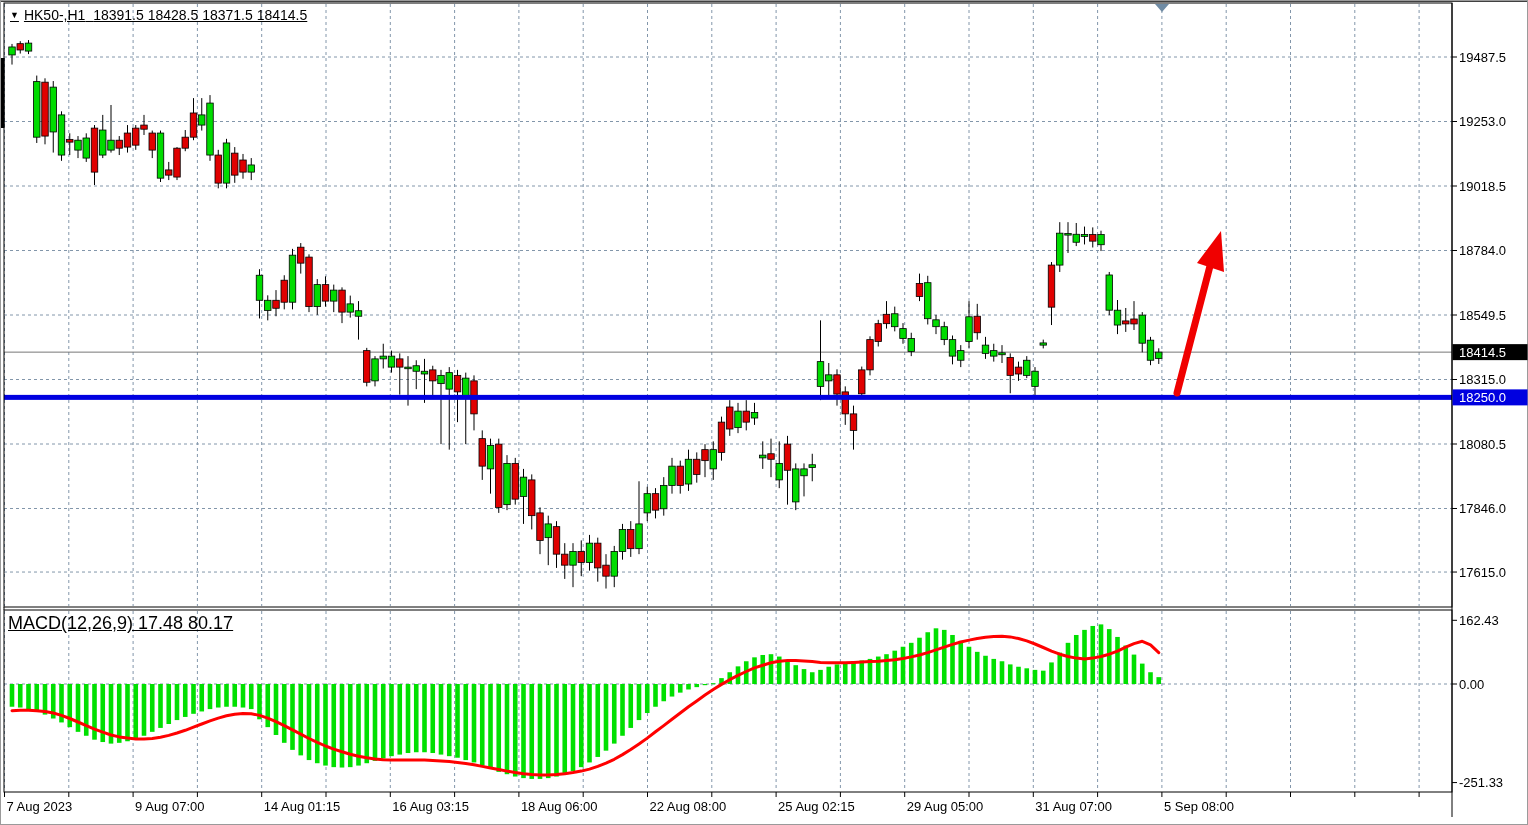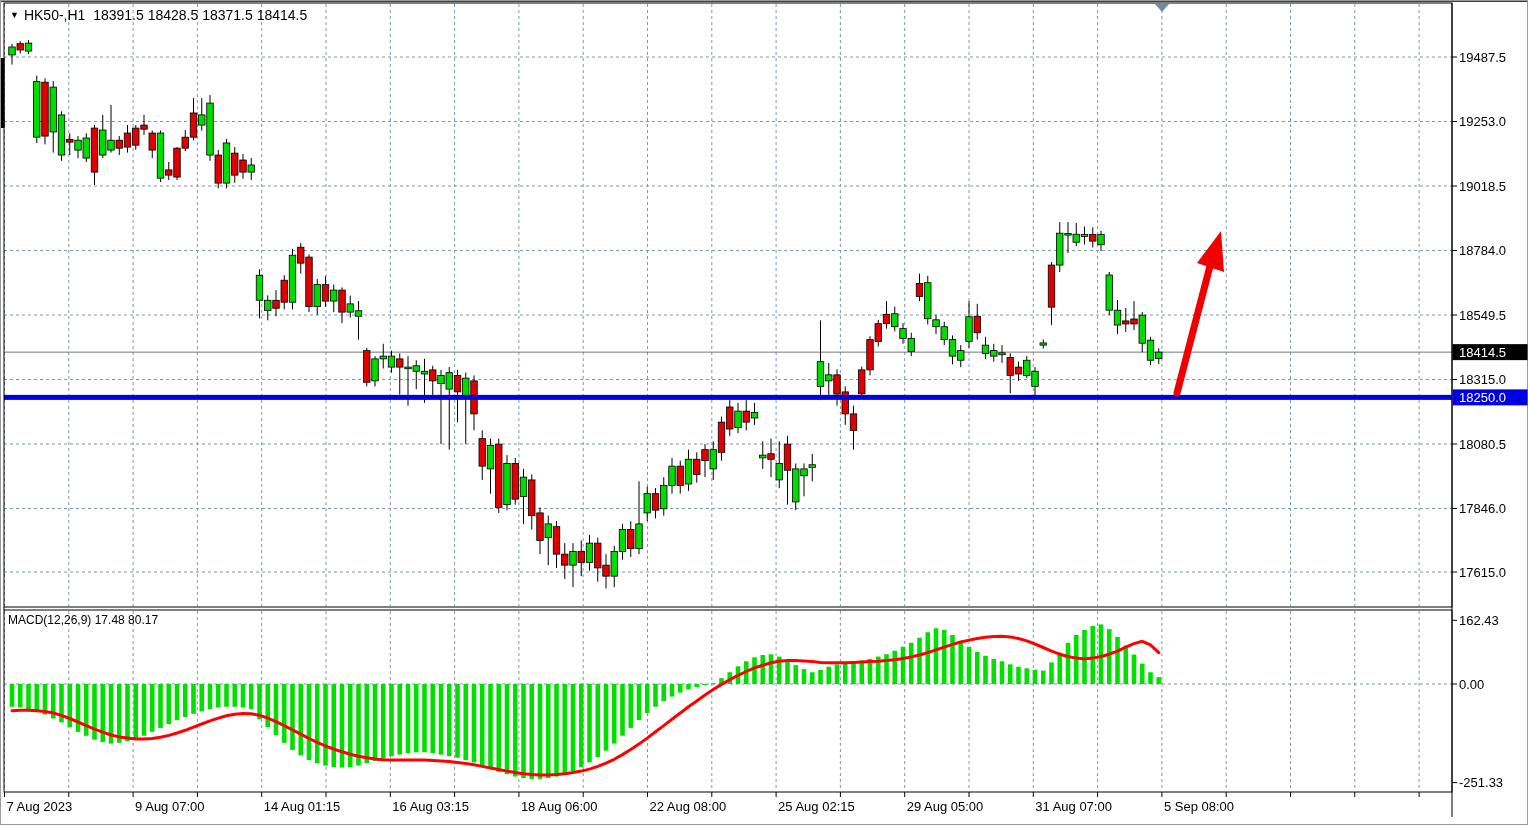--- a/index.html
+++ b/index.html
@@ -1,22 +1,22 @@
 <!DOCTYPE html>
 <html><head>
 <meta charset="utf-8">
 <style>
   html,body{margin:0;padding:0;background:#fff;}
   #app{position:relative;width:1528px;height:825px;background:#ffffff;overflow:hidden;
        font-family:"Liberation Sans",sans-serif;}
   #chart-svg{position:absolute;left:0;top:0;}
-  .overlay{position:absolute;color:#000;white-space:pre;}
+  .overlay{position:absolute;color:#000;white-space:pre;text-decoration:underline;}
   #title-line{left:10px;top:7px;font-size:14px;}
   #title-line .mk{font-size:9px;vertical-align:2px;margin-right:5px;}
-  #macd-label{left:8px;top:613px;font-size:12px;}
+  #macd-label{left:8px;top:613px;font-size:18px;}
   text{font-family:"Liberation Sans",sans-serif;font-size:13px;fill:#000;}
   text.boxlbl{fill:#fff;}
 </style>
 </head>
 <body>
 
 <div id="app">
   <svg id="chart-svg" width="1528" height="825">
       <rect x="0" y="0" width="1528" height="825" fill="#FFFFFF"></rect>
       <line x1="4.5" y1="4" x2="4.5" y2="606" stroke="#8296AA" stroke-width="1" stroke-dasharray="3 3"></line>

